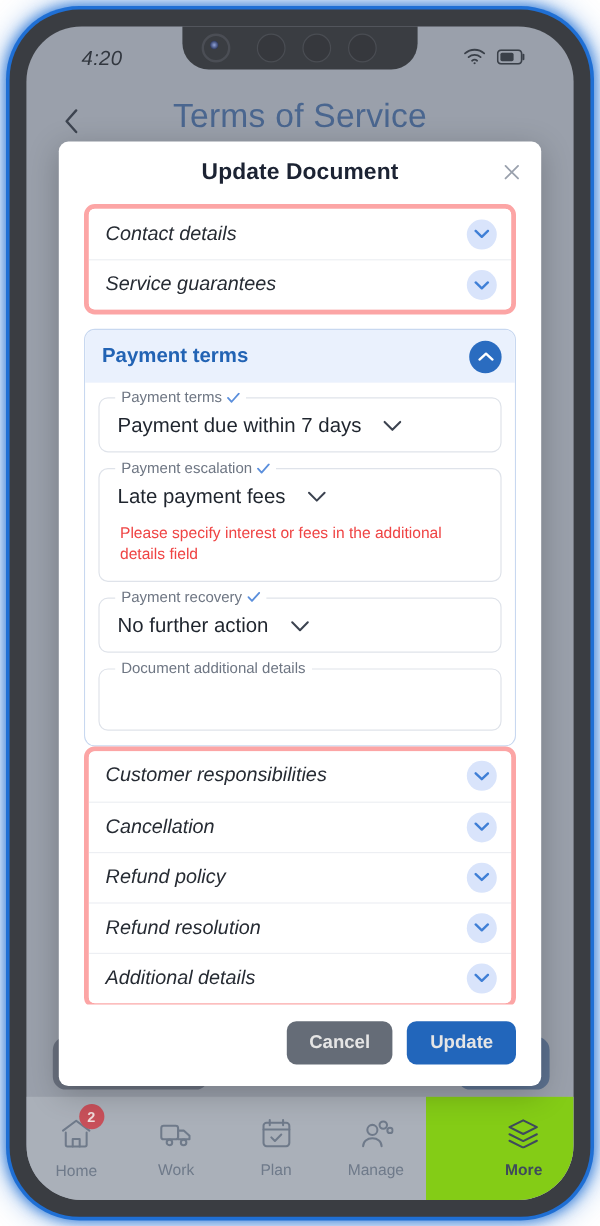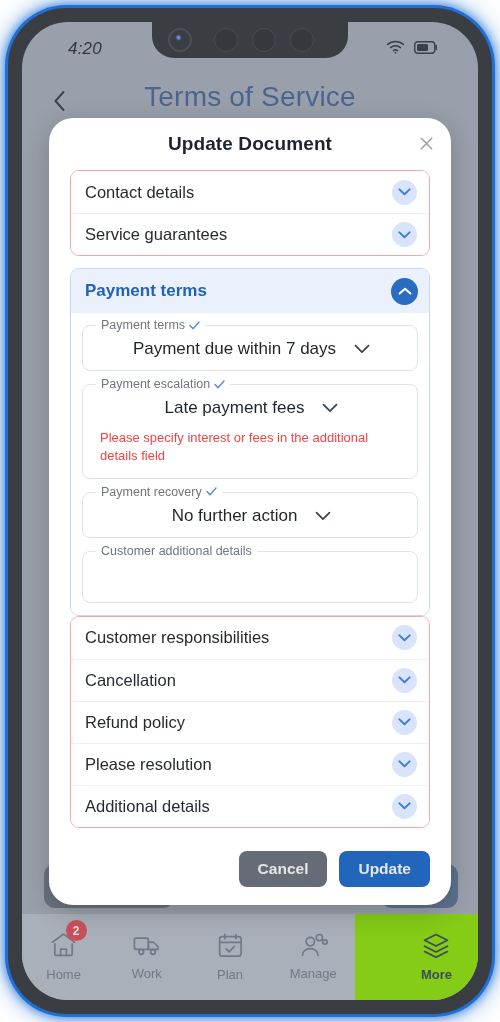--- a/index.html
+++ b/index.html
@@ -139,21 +139,21 @@
     font-size: 12px; font-weight: 600;
     display: flex; align-items: center; justify-content: center;
   }
 
   
   #modal {
     position: absolute;
     left: 27px; top: 96px;
     width: 402px; height: 787px;
     background: #ffffff;
-    border-radius: 24px;
+    border-radius: 8px;
     box-shadow: 0 6px 26px rgba(0,0,0,.22);
     z-index: 20;
     display: flex; flex-direction: column;
     overflow: hidden;
   }
   #modal-header {
     position: relative;
     height: 52px; flex: 0 0 52px;
     display: flex; align-items: center; justify-content: center;
   }
@@ -169,24 +169,25 @@
   }
 
   #modal-body {
     flex: 1 1 auto;
     padding: 0 21px;
     overflow: hidden;
   }
 
   
   .accordion-group {
-    border: 1px solid #fca5a5;
+    border: 4px solid #fca5a5;
     border-radius: 9px;
     overflow: hidden;
     background: #fff;
+    font-style: italic;
   }
 
   .accordion-row {
     display: flex; align-items: center; justify-content: space-between;
     height: 42px; padding: 0 12px 0 14px;
     background: #fff;
   }
   .accordion-row + .accordion-row { border-top: 1px solid #edeff3; }
   .accordion-label {
     font-size: 16.5px; color: #262b33; font-weight: 400;
@@ -236,21 +237,21 @@
     position: absolute;
     top: -8px; left: 13px;
     padding: 0 5px;
     background: #fff;
     font-size: 12.5px; color: #6e7683;
     display: flex; align-items: center; gap: 4px;
     white-space: nowrap;
   }
   .check-icon { color: #5b8fdc; display:inline-flex; }
   .field-control {
-    display: flex; align-items: center; justify-content: center;
+    display: flex; align-items: center; justify-content: flex-start;
     padding: 13px 12px 11px 15px;
     gap: 18px;
   }
   .field-value {
     font-size: 17px; color: #1f252e; font-weight: 400;
   }
   .field-chevron { color: #3c4350; flex: 0 0 auto; display:flex; }
   .field-helper {
     font-size: 13px; color: #ef4444; line-height: 1.38;
     padding: 0 16px 13px 17px;
@@ -489,21 +490,21 @@
                 <span class="field-chevron">
                   <svg width="16" height="10" viewBox="0 0 16 10" fill="none" stroke="#3c4350" stroke-width="1.7" stroke-linecap="round" stroke-linejoin="round">
                       <path d="M1.5 1.6L8 8.2l6.5-6.6"></path>
                     </svg>
                 </span>
               </div>
             </div>
 
             <div class="field field-textarea">
               <span class="field-legend">
-                <span>Customer additional details</span>
+                <span>Document additional details</span>
               </span>
               <div class="field-control">
                 <span class="field-value"></span>
               </div>
             </div>
 
           </div>
         </div>
 
         <div class="accordion-group">
@@ -525,21 +526,21 @@
           </div>
           <div class="accordion-row">
             <span class="accordion-label">Refund policy</span>
             <span class="chev-circle">
               <svg width="13" height="8" viewBox="0 0 13 8" fill="none" stroke="#3f7fd6" stroke-width="2" stroke-linecap="round" stroke-linejoin="round">
                   <path d="M1.4 1.4L6.5 6.3l5.1-4.9"></path>
                 </svg>
             </span>
           </div>
           <div class="accordion-row">
-            <span class="accordion-label">Please resolution</span>
+            <span class="accordion-label">Refund resolution</span>
             <span class="chev-circle">
               <svg width="13" height="8" viewBox="0 0 13 8" fill="none" stroke="#3f7fd6" stroke-width="2" stroke-linecap="round" stroke-linejoin="round">
                   <path d="M1.4 1.4L6.5 6.3l5.1-4.9"></path>
                 </svg>
             </span>
           </div>
           <div class="accordion-row">
             <span class="accordion-label">Additional details</span>
             <span class="chev-circle">
               <svg width="13" height="8" viewBox="0 0 13 8" fill="none" stroke="#3f7fd6" stroke-width="2" stroke-linecap="round" stroke-linejoin="round">

